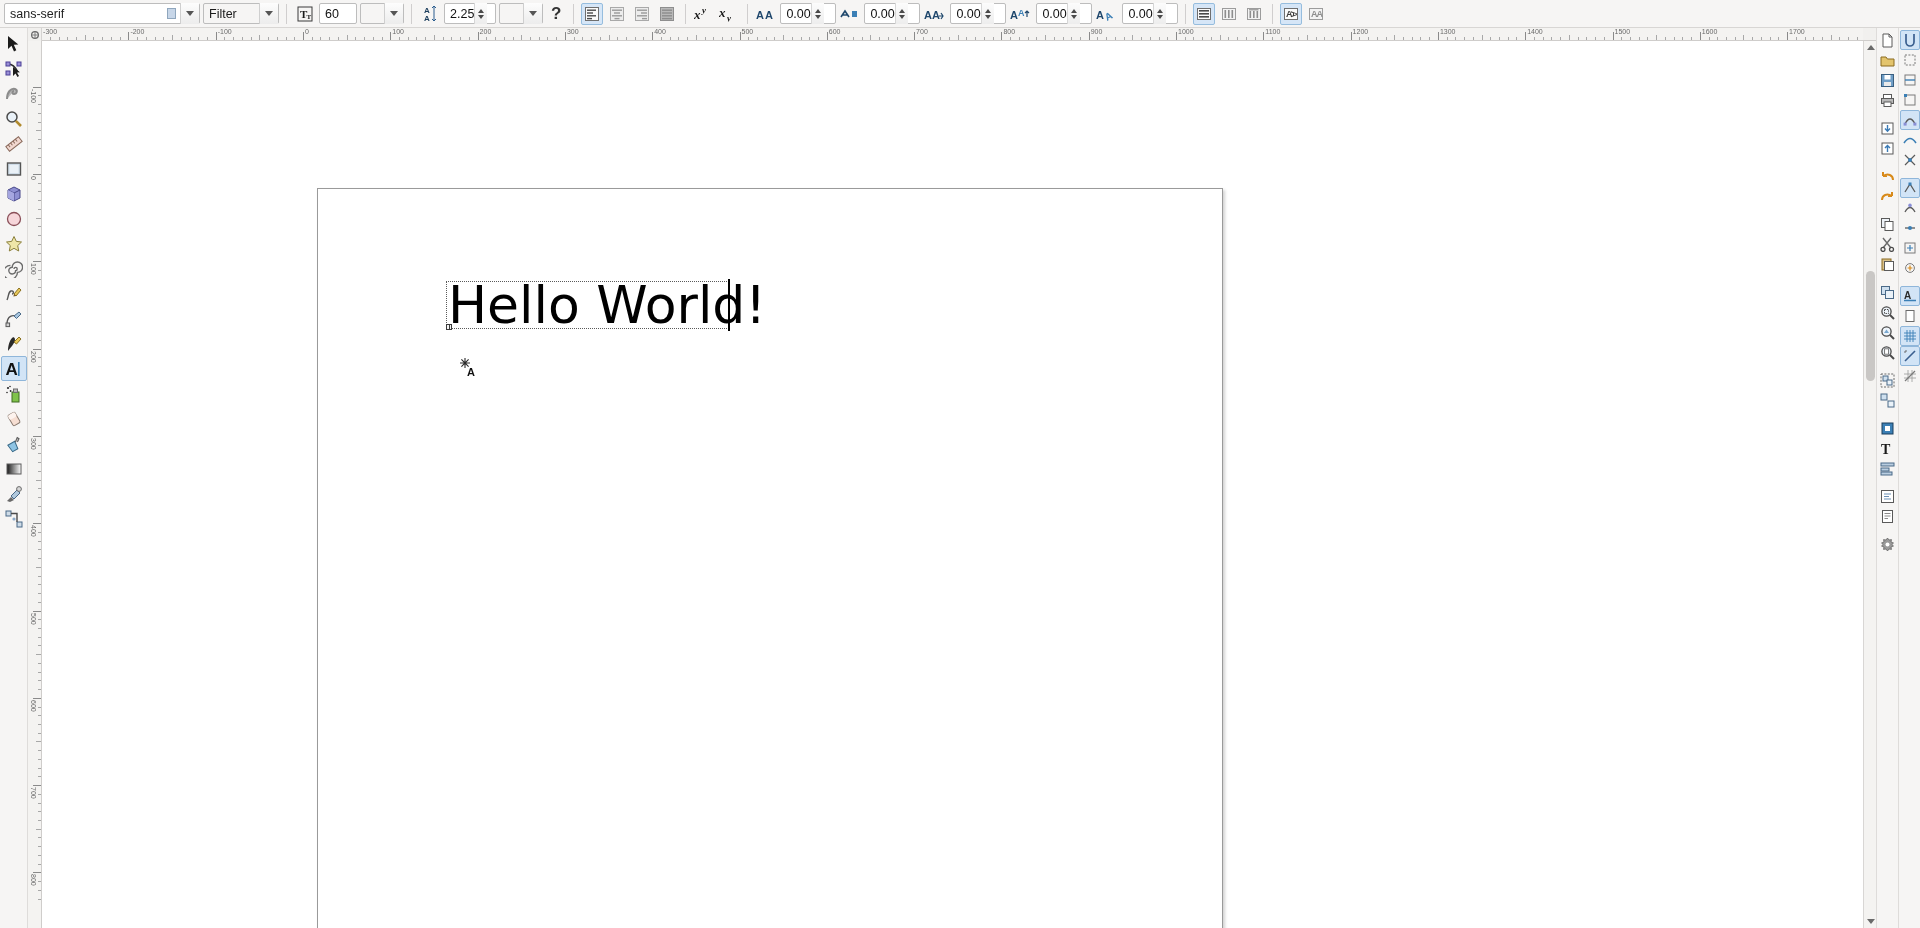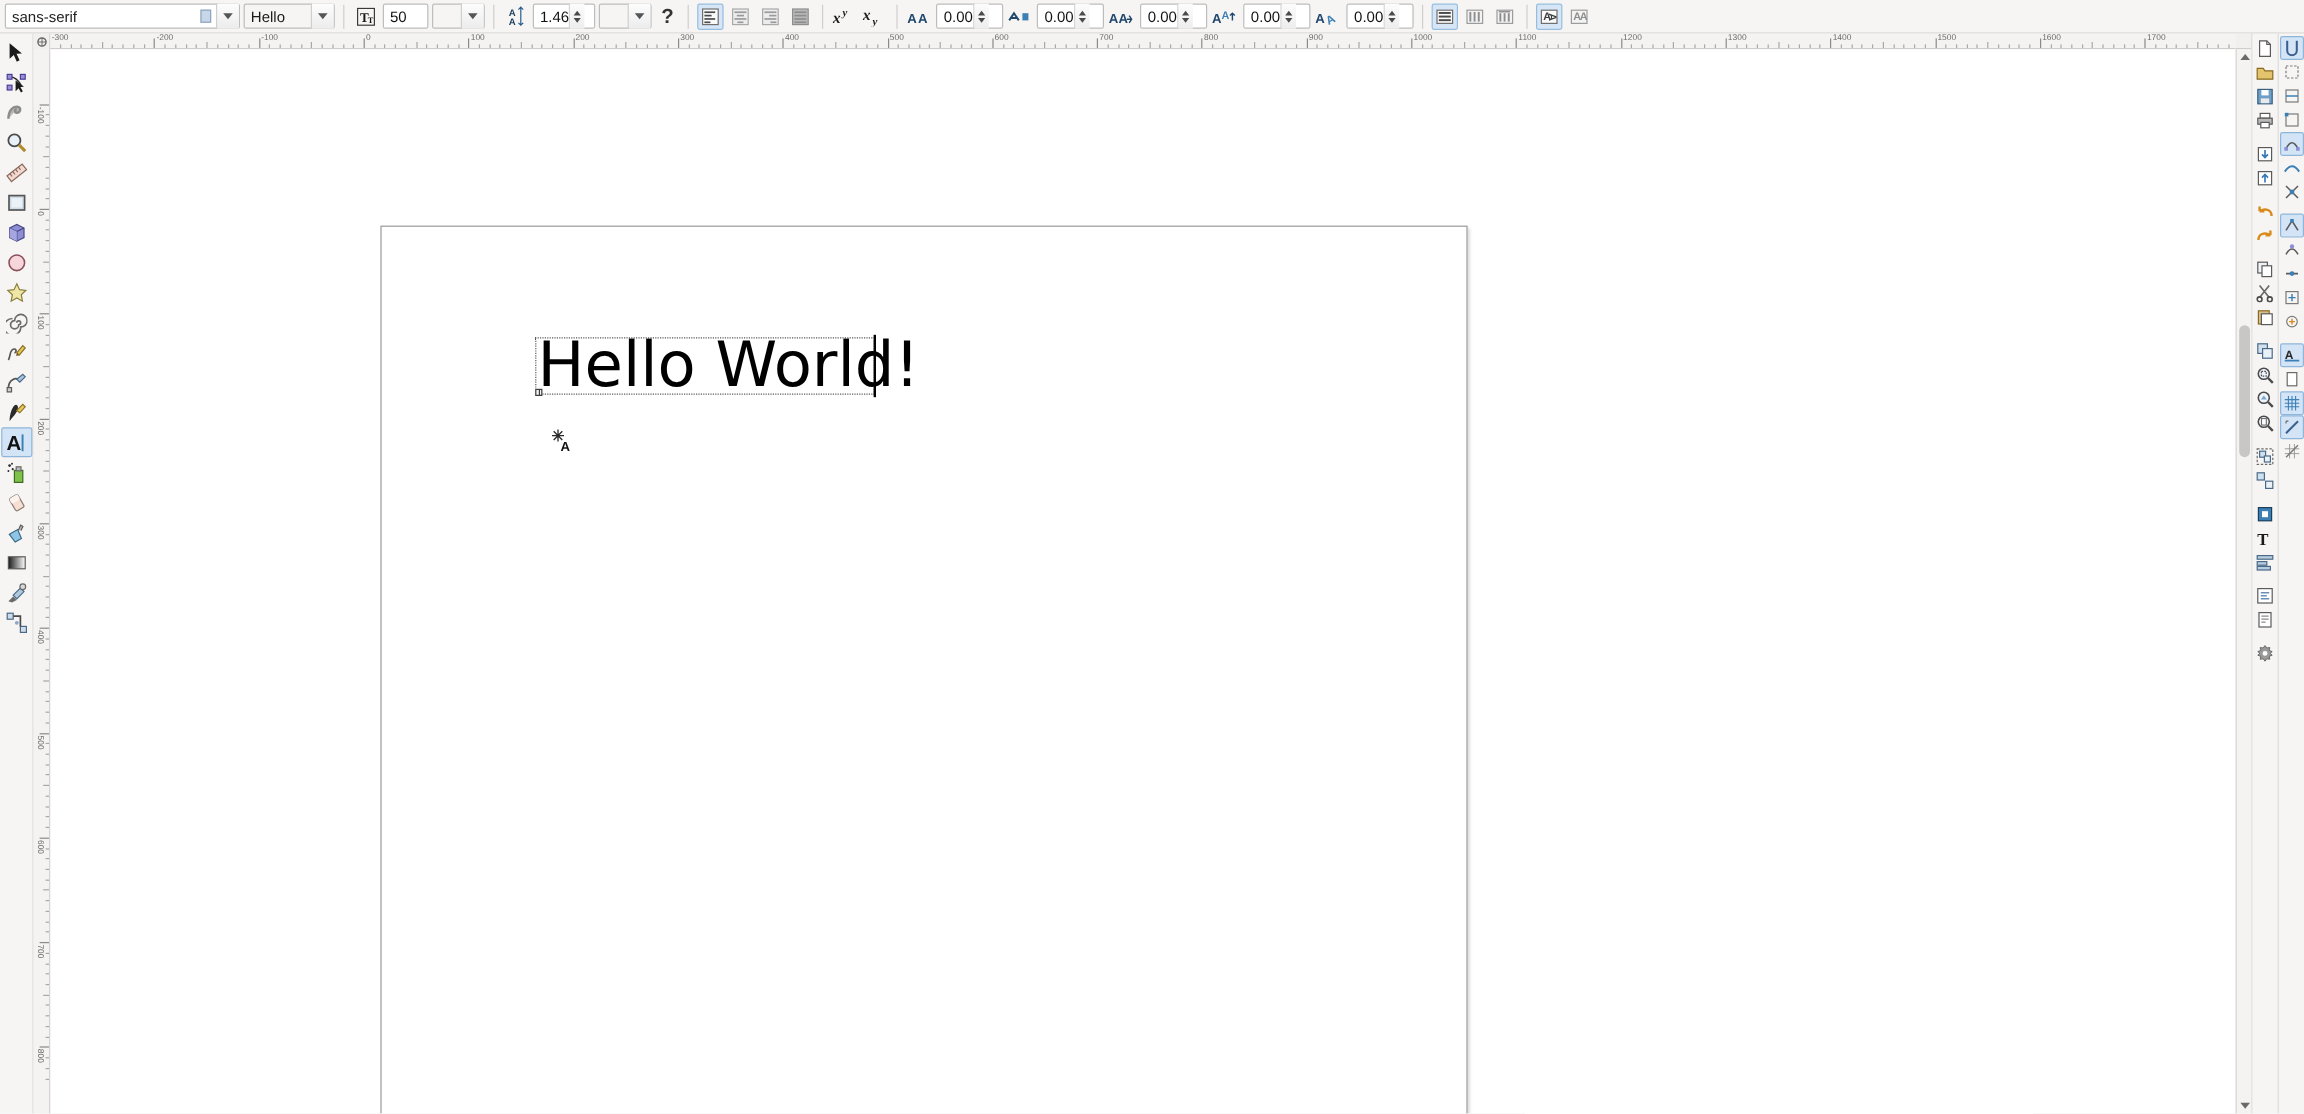--- a/index.html
+++ b/index.html
@@ -194,57 +194,57 @@
       <span class="fname">sans-serif</span>
       <span class="mini-icon-btn">
         <span class="swatch-ico"></span>
       </span>
       <span class="arrow-btn">
           <i class="caret"></i>
         </span>
     </div>
 
     <div class="style-combo">
-      <span class="sval">Hello</span>
+      <span class="sval">Filter</span>
       <span class="arrow-btn">
           <i class="caret"></i>
         </span>
     </div>
 
     <div class="vsep"></div>
 
     <div class="tool-btn">
       <svg width="16" height="16" viewBox="0 0 16 16">
         <rect x="1" y="1" width="14" height="14" fill="none" stroke="#3a3a3a" stroke-width="1"></rect>
         <text x="3" y="12" font-family="Liberation Serif, serif" font-size="11" font-weight="bold" fill="#1a1a1a">T</text>
         <text x="9.5" y="13" font-family="Liberation Serif, serif" font-size="7" font-weight="bold" fill="#1a1a1a">T</text>
       </svg>
     </div>
 
     <div class="num-field w38">
-      <span class="nv">50</span>
+      <span class="nv">60</span>
     </div>
     <div class="blank-combo">
       <span class="arrow-btn">
           <i class="caret"></i>
         </span>
     </div>
 
     <div class="vsep"></div>
 
     <div class="tool-btn">
       <svg width="14" height="17" viewBox="0 0 14 17">
         <text x="1" y="8" font-family="Liberation Sans, sans-serif" font-size="8" font-weight="bold" fill="#1b3d5c">A</text>
         <text x="1" y="16" font-family="Liberation Sans, sans-serif" font-size="8" font-weight="bold" fill="#1b3d5c">A</text>
         <path d="M11 1 L11 16 M9 3 L11 1 L13 3 M9 14 L11 16 L13 14" stroke="#2a5d8f" stroke-width="1" fill="none"></path>
       </svg>
     </div>
 
     <div class="num-field w52">
-      <span class="nv">1.46</span>
+      <span class="nv">2.25</span>
       <span class="spin">
           <i class="up"></i>
           <i class="dn"></i>
         </span>
     </div>
     <div class="blank-combo">
       <span class="arrow-btn">
           <i class="caret"></i>
         </span>
     </div>

